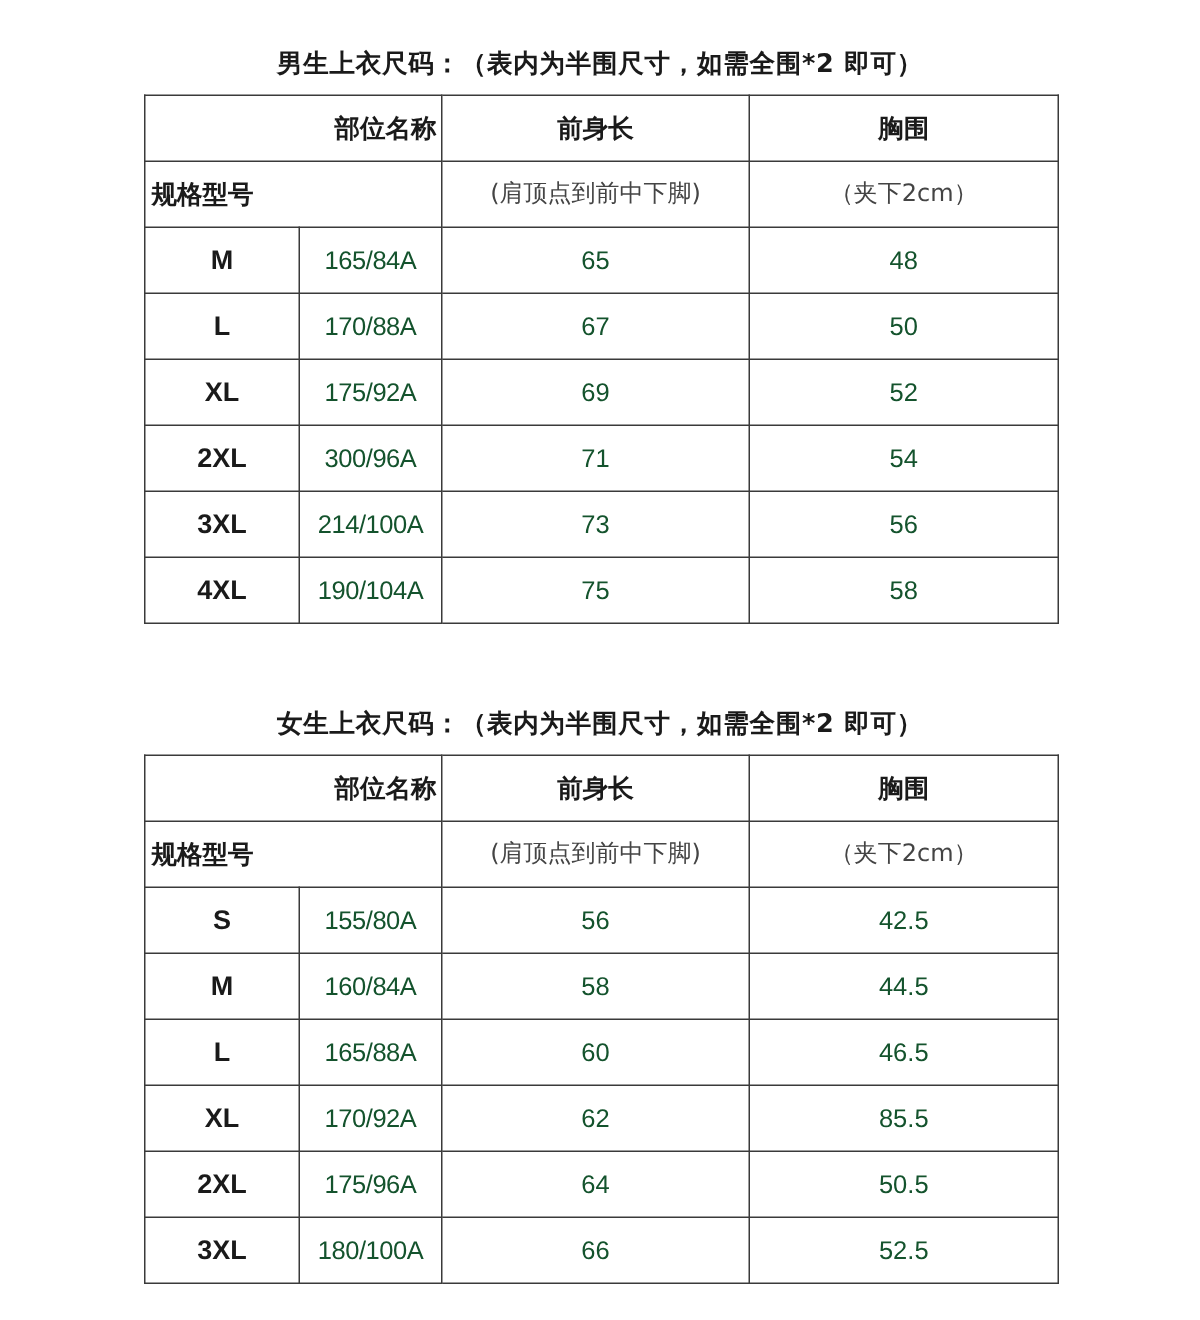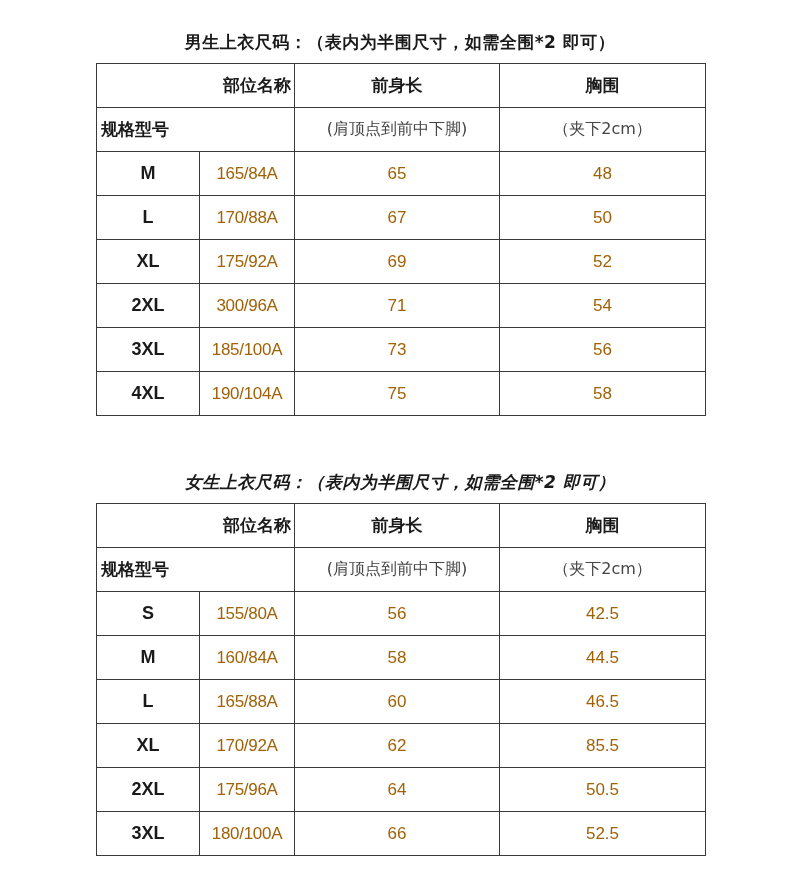--- a/index.html
+++ b/index.html
@@ -9,21 +9,21 @@
     position:absolute; left:0; width:800px; text-align:center;
     font-size:17px; font-weight:bold; color:#1a1a1a; letter-spacing:0.5px;
   }
   table.size {
     position:absolute; left:96px; width:609px;
     border-collapse:collapse; table-layout:fixed;
   }
   table.size td {
     border:1.5px solid #3a3a3a; height:44px;
     font-size:17px; text-align:center; vertical-align:middle;
-    color:#a16207; font-family:"Liberation Sans","DejaVu Sans",sans-serif;
+    color:#14532d; font-family:"Liberation Sans","DejaVu Sans",sans-serif;
     white-space:nowrap; padding:0;
   }
   td.hdr-name { text-align:right !important; padding-right:3px !important; font-weight:bold; color:#1a1a1a !important; font-family:Liberation Serif, serif; }
   td.hdr-spec { text-align:left !important; padding-left:4px !important; font-weight:bold; color:#1a1a1a !important; font-family:Liberation Serif, serif; }
   td.hdr-col { font-weight:bold; color:#1a1a1a !important; font-family:"DejaVu Sans",sans-serif !important; }
   td.sub { color:#444 !important; font-family:"DejaVu Sans",sans-serif !important; font-size:16px !important; }
   td.size-label { font-weight:bold; color:#1a1a1a !important; font-size:18px !important; }
   td.code { letter-spacing:-0.3px; }
 </style>
 </head>
@@ -67,34 +67,34 @@
     <td>52</td>
   </tr>
   <tr>
     <td class="size-label">2XL</td>
     <td class="code">300/96A</td>
     <td>71</td>
     <td>54</td>
   </tr>
   <tr>
     <td class="size-label">3XL</td>
-    <td class="code">185/100A</td>
+    <td class="code">214/100A</td>
     <td>73</td>
     <td>56</td>
   </tr>
   <tr>
     <td class="size-label">4XL</td>
     <td class="code">190/104A</td>
     <td>75</td>
     <td>58</td>
   </tr>
 </tbody>
   </table>
 
-<div class="title" style="top:471px;font-style:italic;">女生上衣尺码：（表内为半围尺寸，如需全围*2 即可）</div>
+<div class="title" style="top:471px;">女生上衣尺码：（表内为半围尺寸，如需全围*2 即可）</div>
 <table class="size" style="top:503px;">
   <colgroup>
     <col style="width:103px">
       <col style="width:95px">
       <col style="width:205px">
       <col style="width:206px">
   </colgroup>
   <tbody>
       <tr>
     <td colspan="2" class="hdr-name">部位名称</td>

